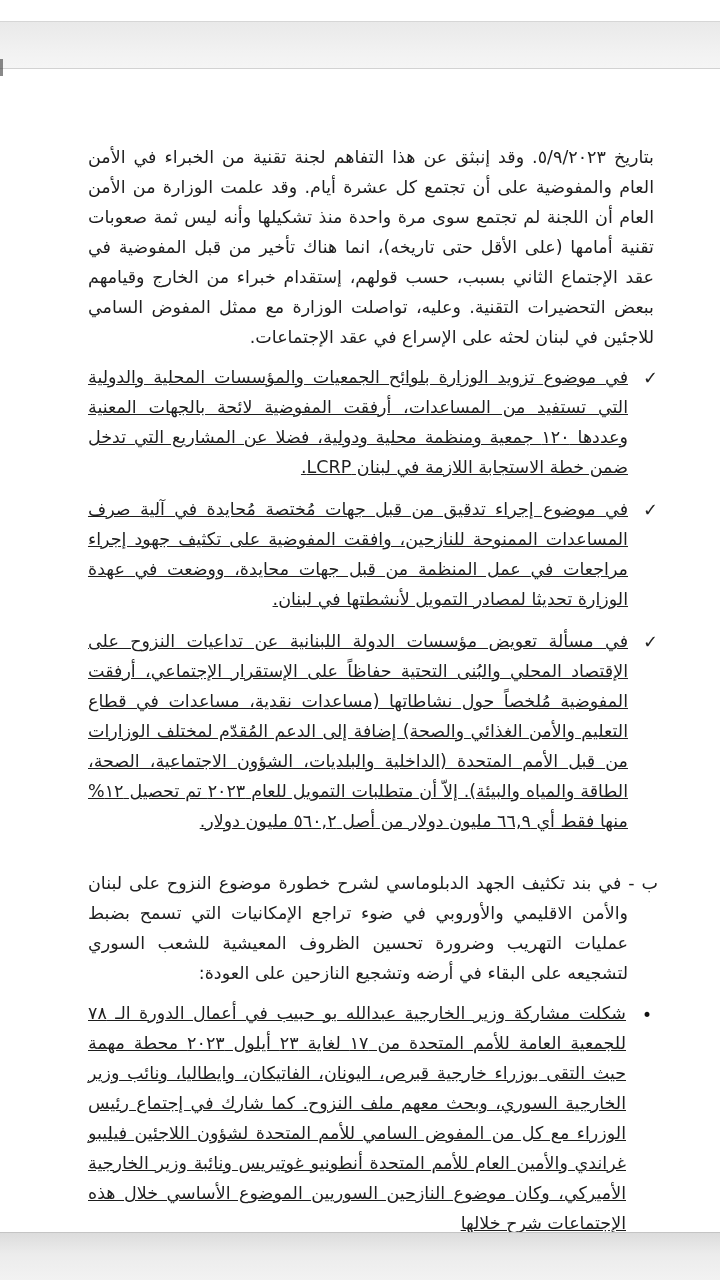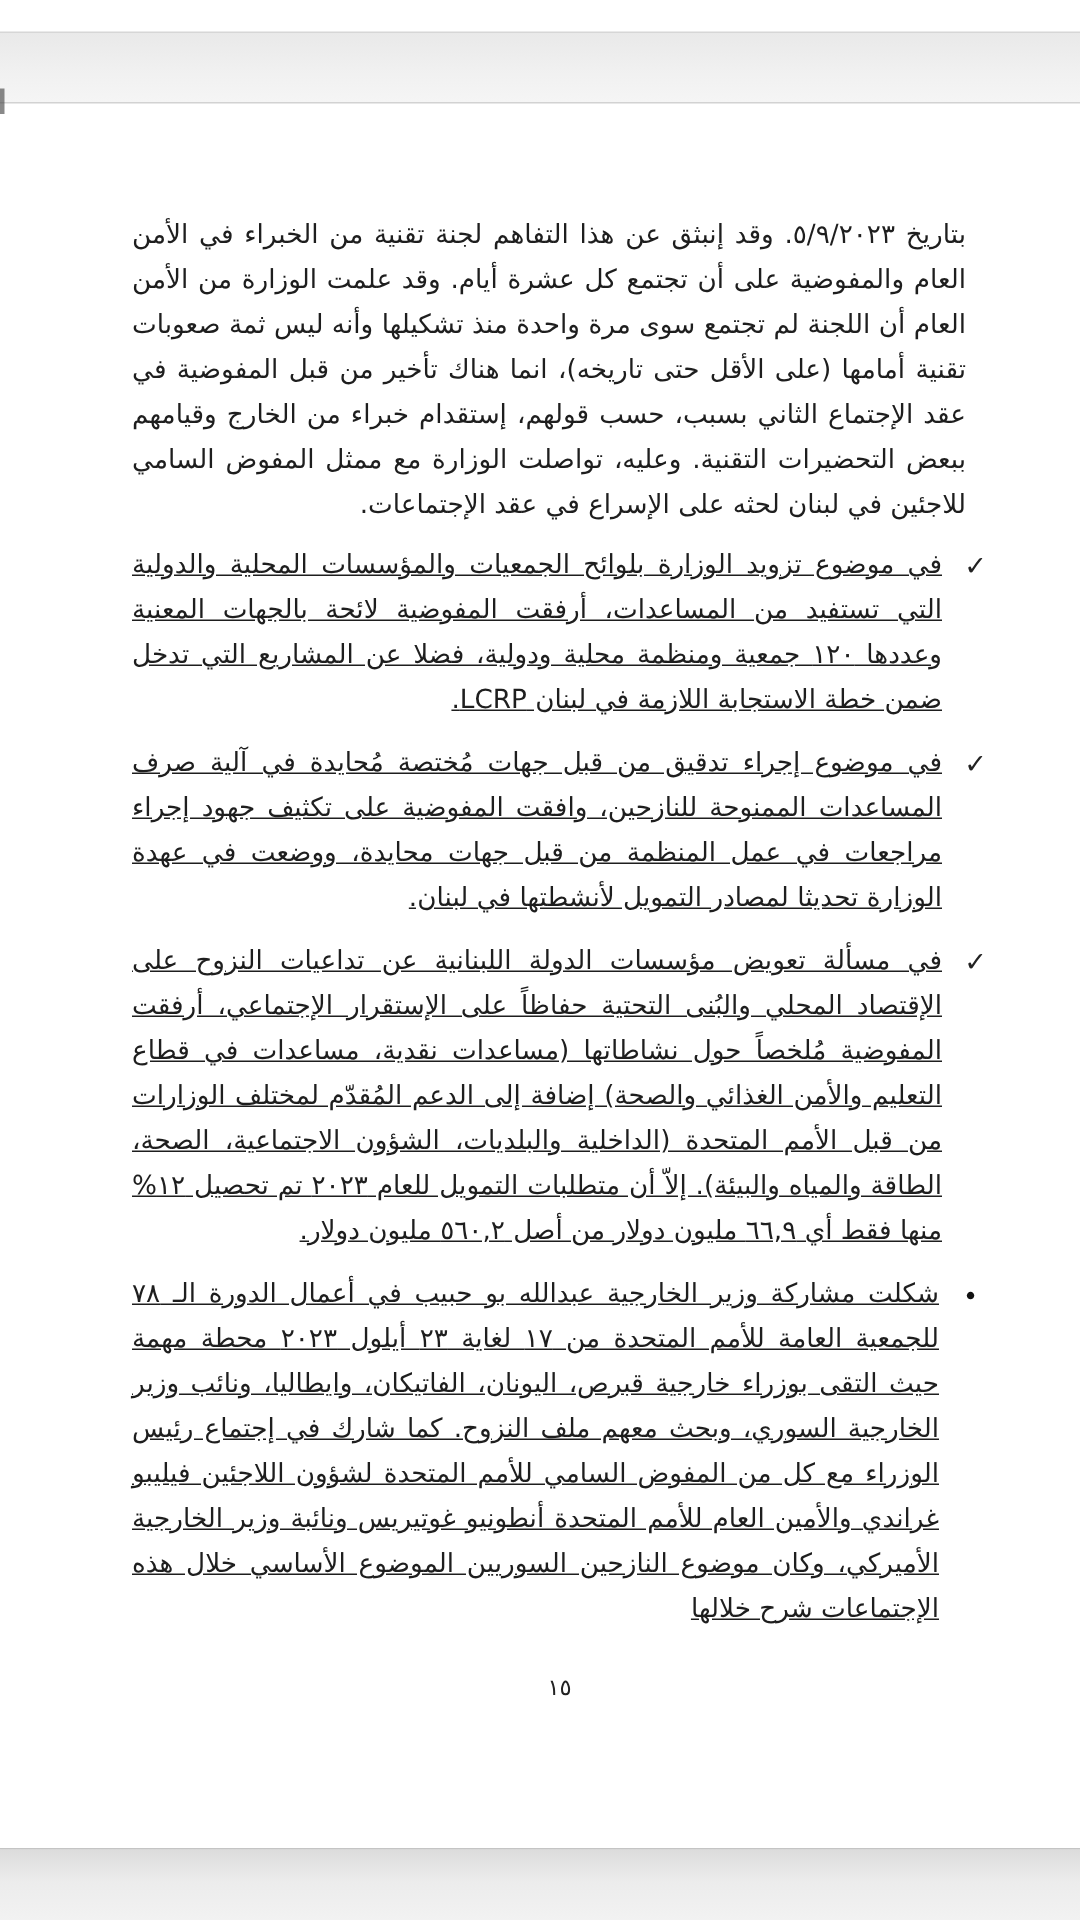--- a/index.html
+++ b/index.html
@@ -29,21 +29,21 @@
     background: #4a4a4a; opacity: .65;
   }
   .content {
     position: absolute; top: 142px; right: 62px; left: 88px;
     direction: rtl;
     text-align: justify;
     font-size: 17.5px;
     line-height: 30px;
     letter-spacing: 0;
   }
-  .intro { margin: 0 14px 10px 0; }
+  .intro { margin: 0 4px 10px 0; }
   .checklist { list-style: none; margin: 0; padding: 0; }
   .checklist li { display: flex; margin: 0 0 12px 0; }
   .check-marker {
     flex: 0 0 30px;
     font-size: 18px;
     color: #222;
     padding-top: 1px;
   }
   .li-text { flex: 1 1 auto; text-align: justify; text-decoration: underline; }
   .section-b {
@@ -87,20 +87,21 @@
       <li>
         <span class="check-marker">✓</span>
         <span class="li-text">في موضوع إجراء تدقيق من قبل جهات مُختصة مُحايدة في آلية صرف المساعدات الممنوحة للنازحين، وافقت المفوضية على تكثيف جهود إجراء مراجعات في عمل المنظمة من قبل جهات محايدة، ووضعت في عهدة الوزارة تحديثا لمصادر التمويل لأنشطتها في لبنان.</span>
       </li>
       <li>
         <span class="check-marker">✓</span>
         <span class="li-text">في مسألة تعويض مؤسسات الدولة اللبنانية عن تداعيات النزوح على الإقتصاد المحلي والبُنى التحتية حفاظاً على الإستقرار الإجتماعي، أرفقت المفوضية مُلخصاً حول نشاطاتها (مساعدات نقدية، مساعدات في قطاع التعليم والأمن الغذائي والصحة) إضافة إلى الدعم المُقدّم لمختلف الوزارات من قبل الأمم المتحدة (الداخلية والبلديات، الشؤون الاجتماعية، الصحة، الطاقة والمياه والبيئة). إلاّ أن متطلبات التمويل للعام ٢٠٢٣ تم تحصيل ١٢% منها فقط أي ٦٦,٩ مليون دولار من أصل ٥٦٠,٢ مليون دولار.</span>
       </li>
     </ul>
 
+    <p class="section-b">ب - في بند تكثيف الجهد الدبلوماسي لشرح خطورة موضوع النزوح على لبنان والأمن الاقليمي والأوروبي في ضوء تراجع الإمكانيات التي تسمح بضبط عمليات التهريب وضرورة تحسين الظروف المعيشية للشعب السوري لتشجيعه على البقاء في أرضه وتشجيع النازحين على العودة:</p>
 
     <ul class="bulletlist">
       <li>
         <span class="bullet-marker">•</span>
         <span class="li-text">شكلت مشاركة وزير الخارجية عبدالله بو حبيب في أعمال الدورة الـ ٧٨ للجمعية العامة للأمم المتحدة من ١٧ لغاية ٢٣ أيلول ٢٠٢٣ محطة مهمة حيث التقى بوزراء خارجية قبرص، اليونان، الفاتيكان، وايطاليا، ونائب وزير الخارجية السوري، وبحث معهم ملف النزوح. كما شارك في إجتماع رئيس الوزراء مع كل من المفوض السامي للأمم المتحدة لشؤون اللاجئين فيليبو غراندي والأمين العام للأمم المتحدة أنطونيو غوتيريس ونائبة وزير الخارجية الأميركي، وكان موضوع النازحين السوريين الموضوع الأساسي خلال هذه الإجتماعات شرح خلالها</span>
       </li>
     </ul>
 
     <div class="pagenum">١٥</div>
 

